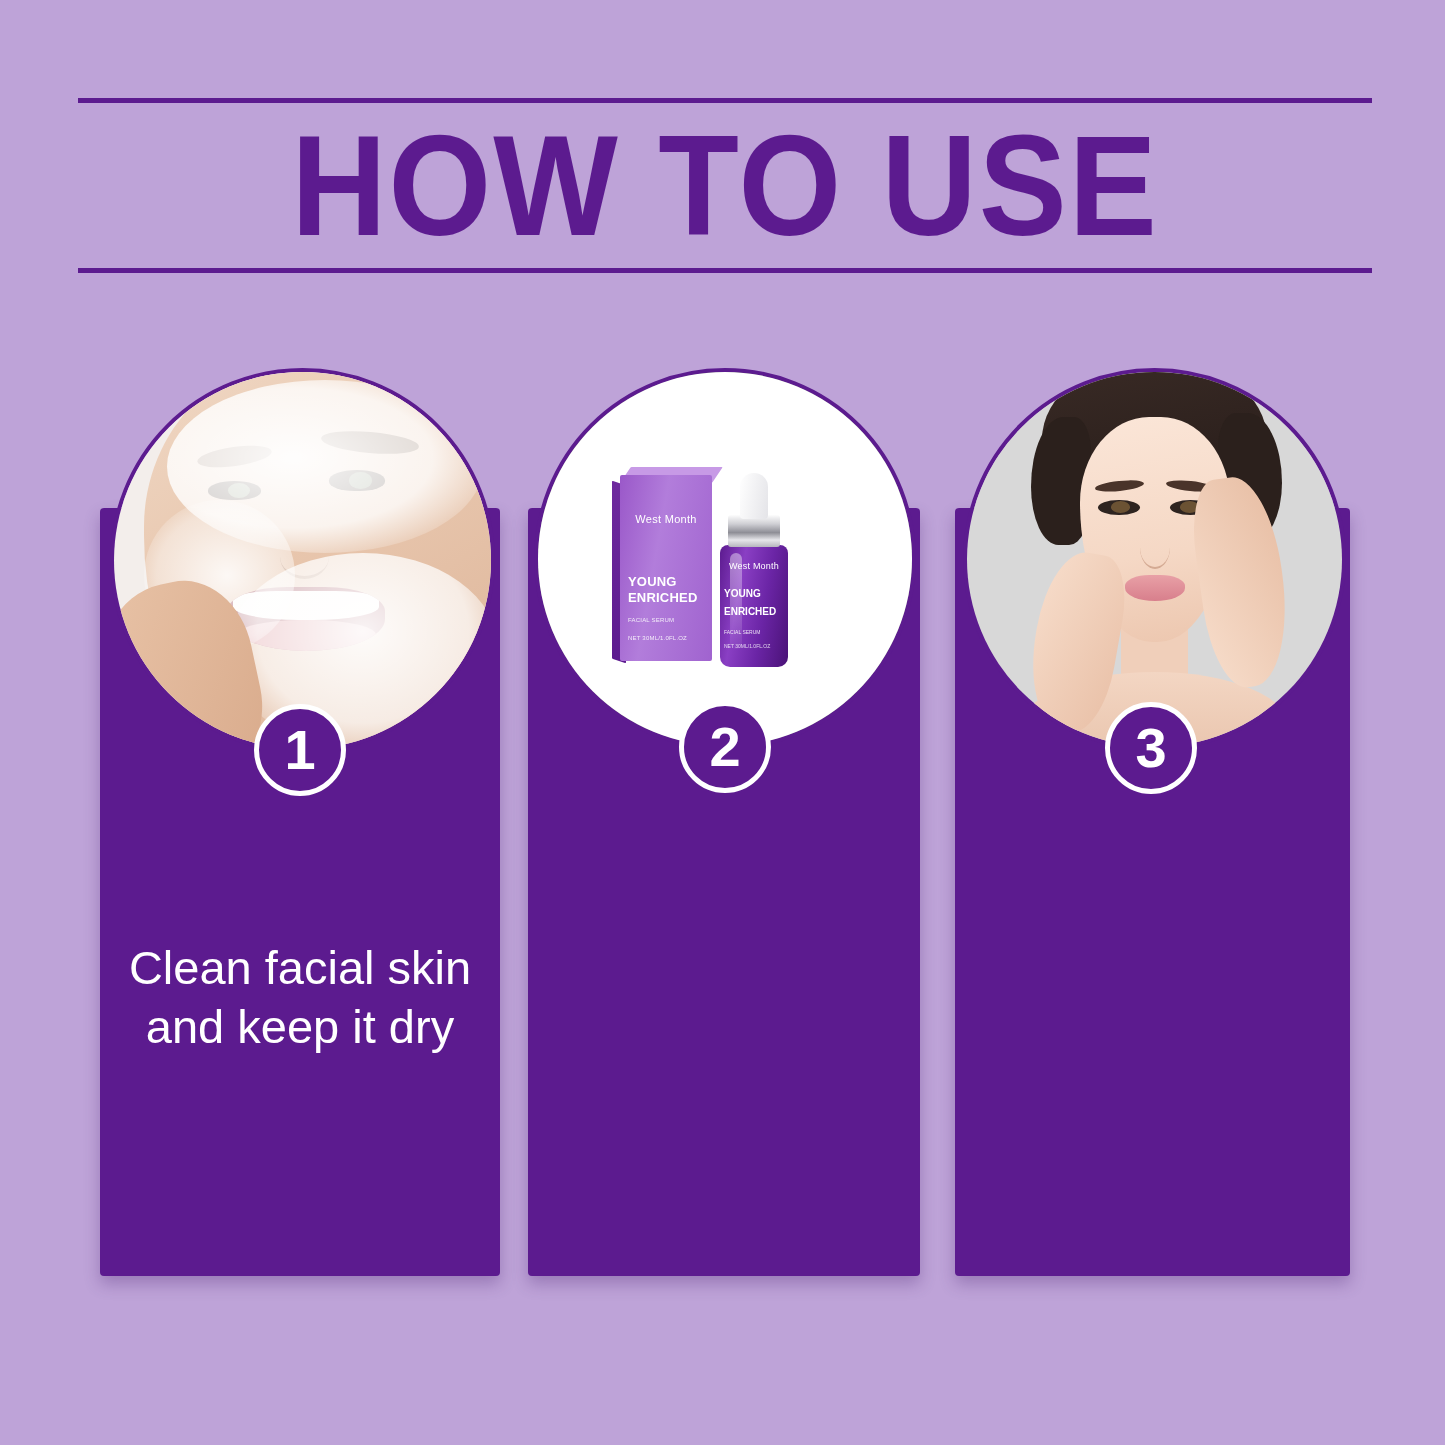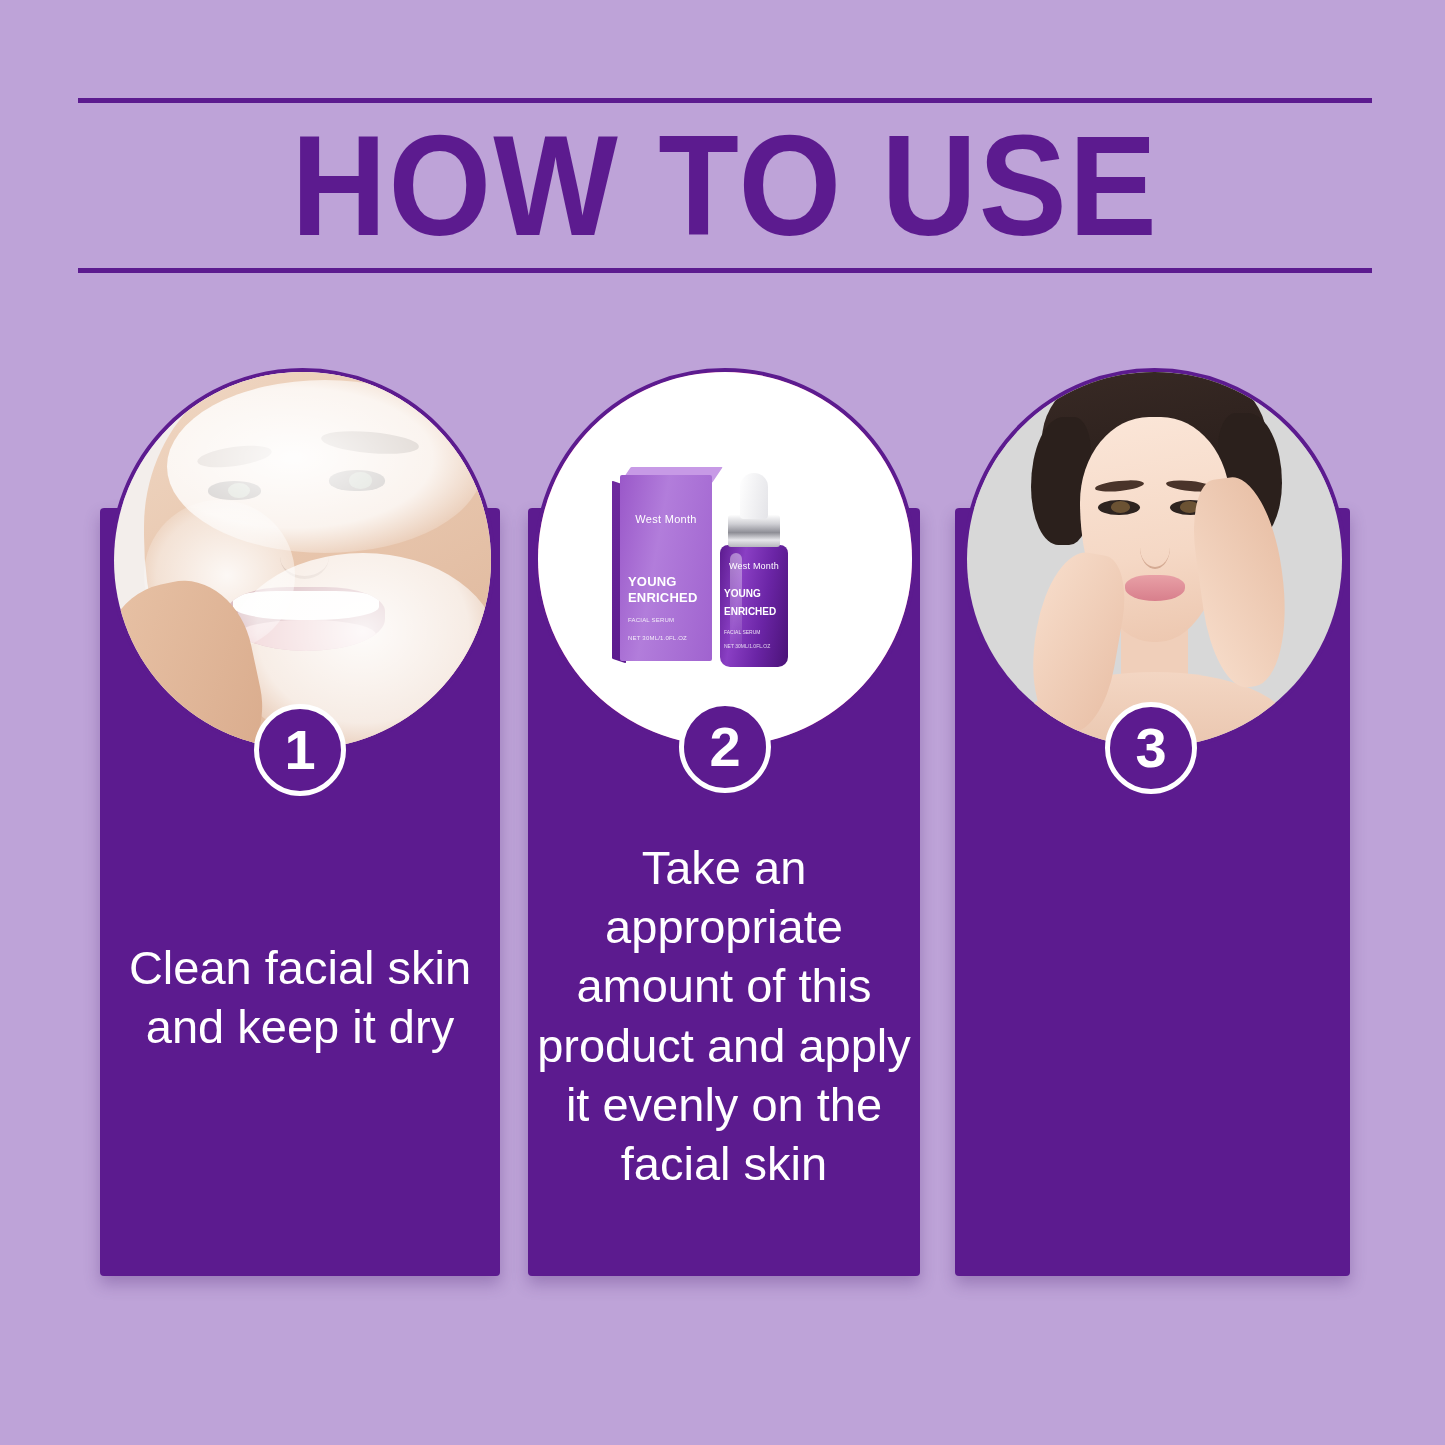--- a/index.html
+++ b/index.html
@@ -115,21 +115,21 @@
   }
 
   
   #card-1 { left: 100px; width: 400px; }
   #card-1 .photo-wrap { left: 10px; width: 385px; height: 385px; }
   #card-1 .badge { left: 154px; top: 336px; }
   #card-1 .caption { top: 570px; padding: 0 8px; box-sizing: border-box; }
 
   
   #card-2 { left: 528px; width: 392px; }
-  #card-2 .photo-wrap { left: 6px; width: 382px; height: 382px; background: #ec4899; }
+  #card-2 .photo-wrap { left: 6px; width: 382px; height: 382px; background: #737373; }
   #card-2 .badge { left: 151px; top: 333px; }
   #card-2 .caption { top: 470px; padding: 0 4px; box-sizing: border-box; }
 
   
   #card-3 { left: 955px; width: 395px; }
   #card-3 .photo-wrap { left: 8px; width: 383px; height: 383px; }
   #card-3 .badge { left: 150px; top: 334px; }
   #card-3 .caption { top: 556px; padding: 0 4px; box-sizing: border-box; }
 
   
@@ -390,21 +390,20 @@
           <div class="prod-b-brand">West Month</div>
           <div class="prod-b-l1">YOUNG</div>
           <div class="prod-b-l1" style="top:150px;">ENRICHED</div>
           <div class="prod-b-l2" style="top:172px;">FACIAL SERUM</div>
           <div class="prod-b-l3">NET 30ML/1.0FL.OZ</div>
         </div>
       </div>
     </div>
 
     <div class="badge">2</div>
-    <div class="caption">Take an appropriate amount of this product and apply it evenly on the facial skin</div>
   </div>
 
   <div class="card" id="card-3">
     <div class="card-body"></div>
 
     <div class="photo-wrap">
       <div class="photo">
         <div class="ph3-bg"></div>
         <div class="ph3-hair"></div>
         <div class="ph3-hair-l"></div>

